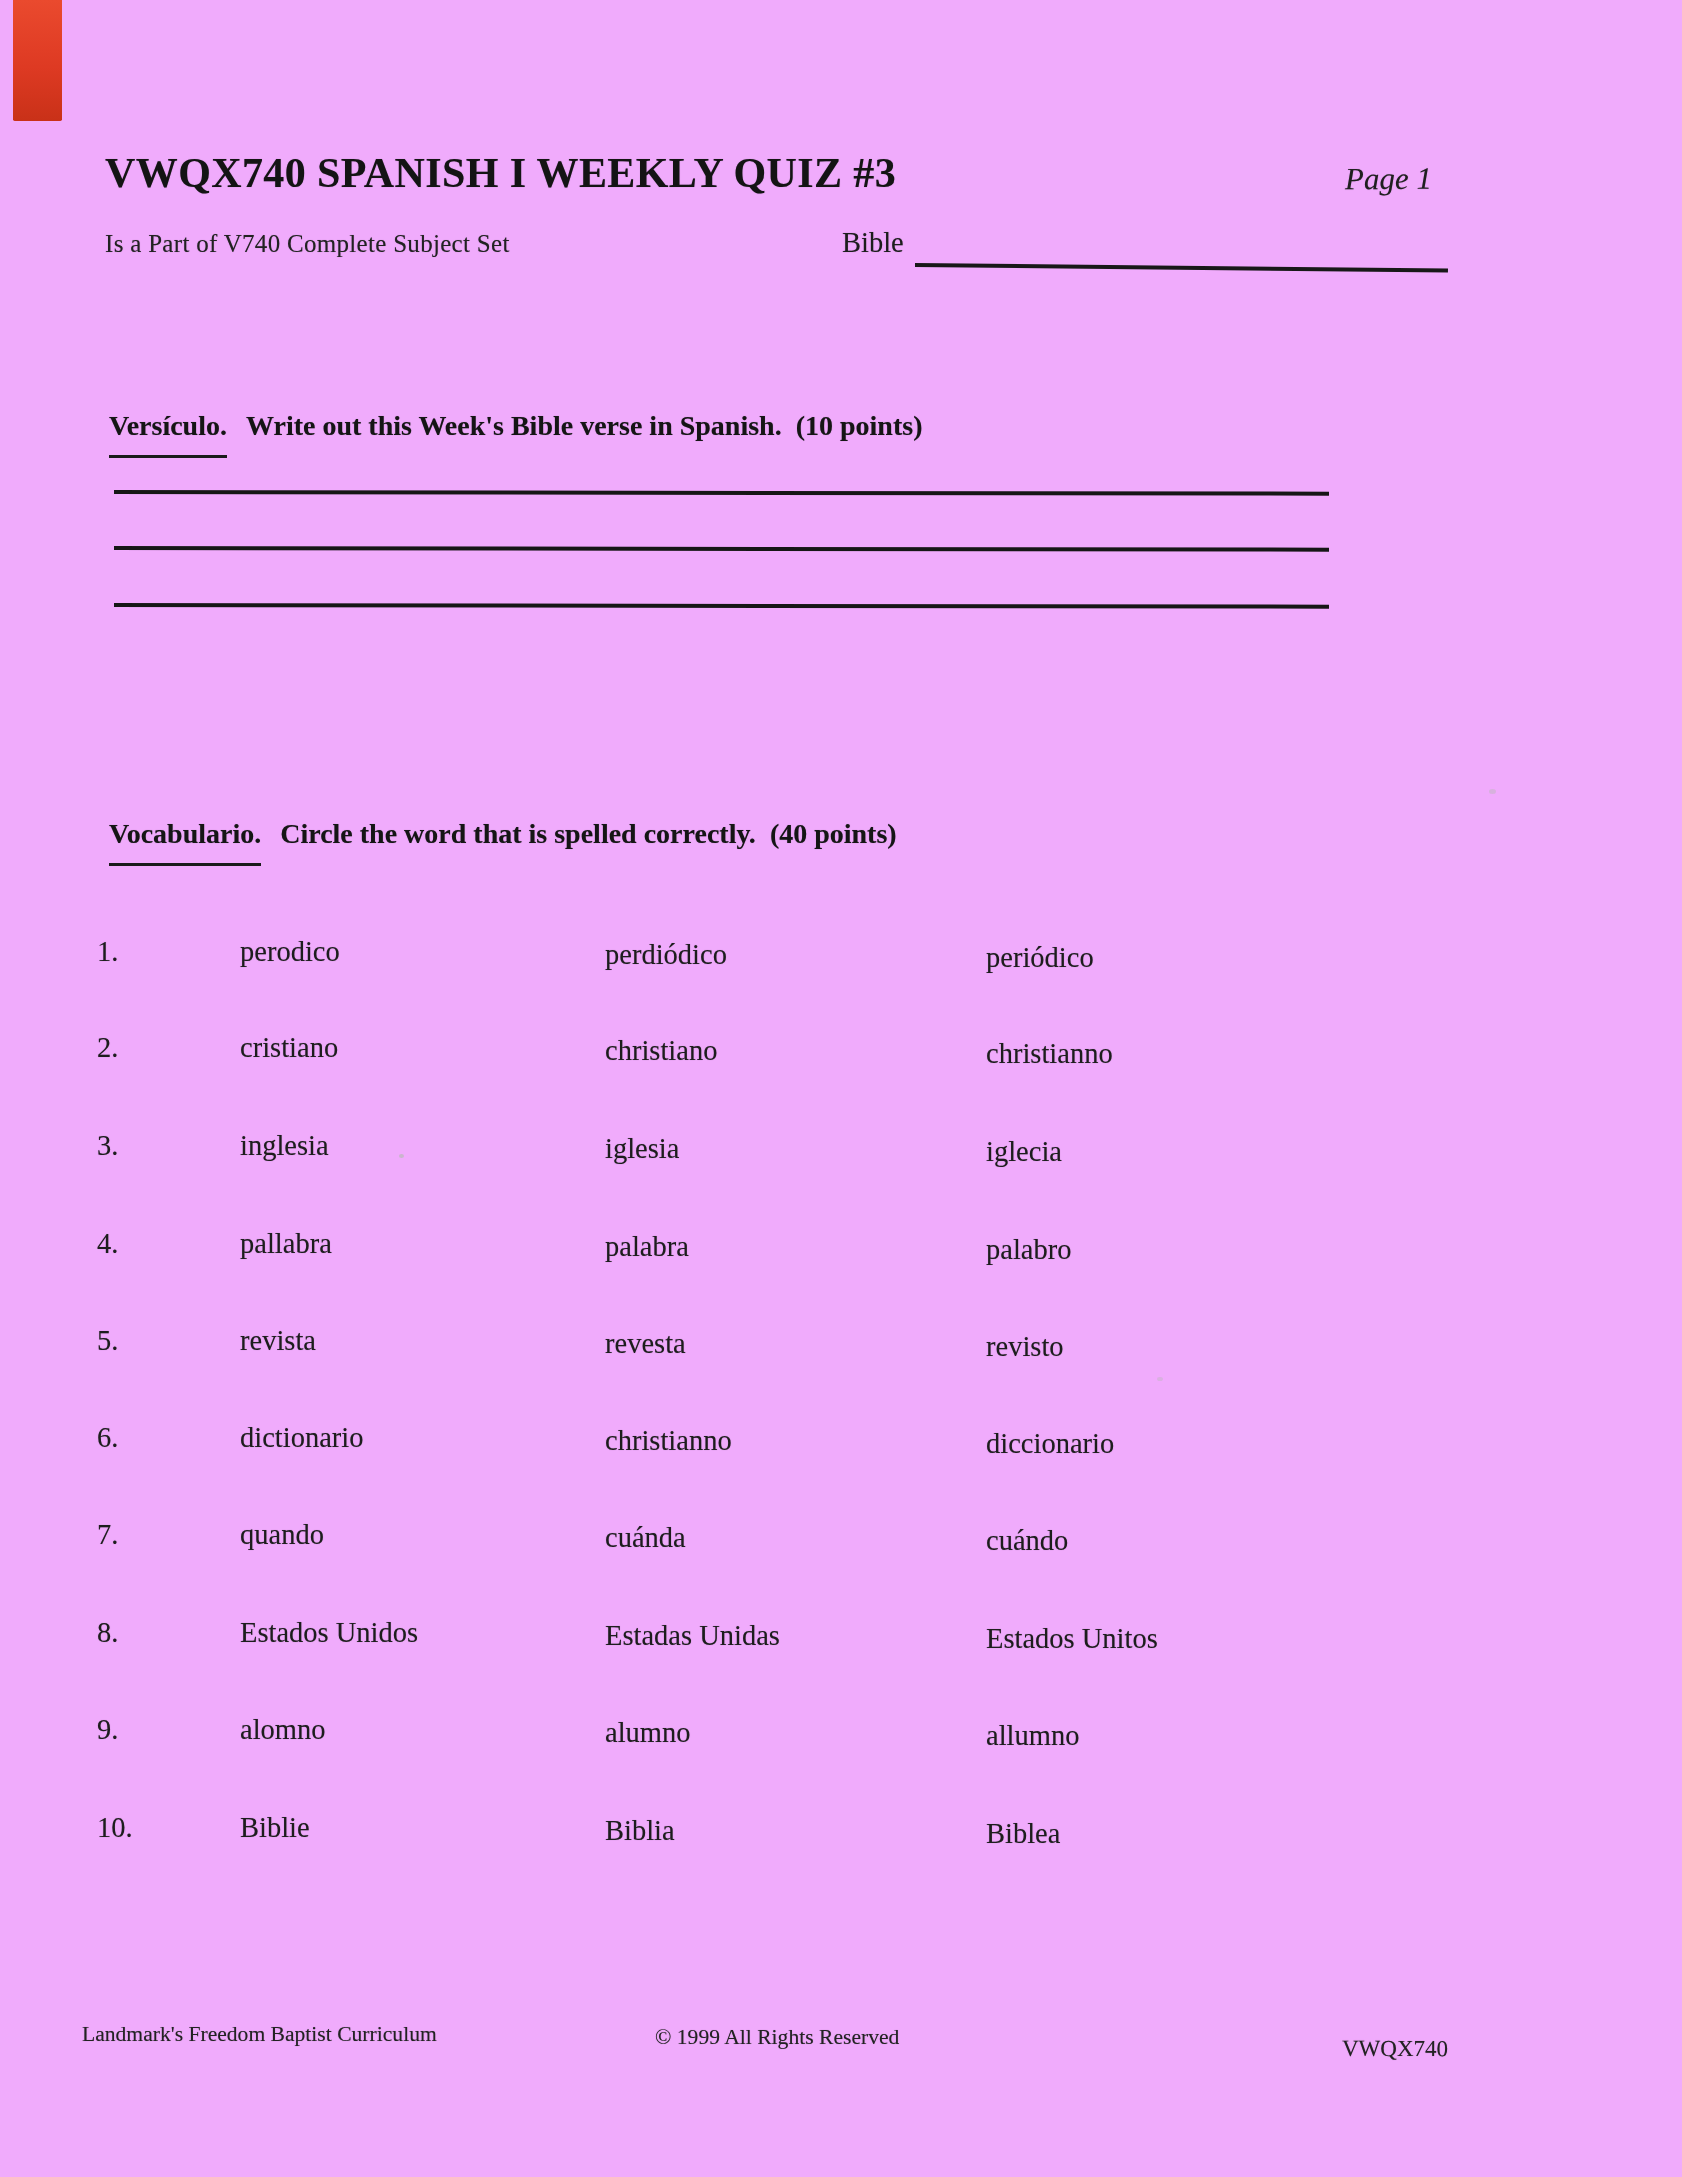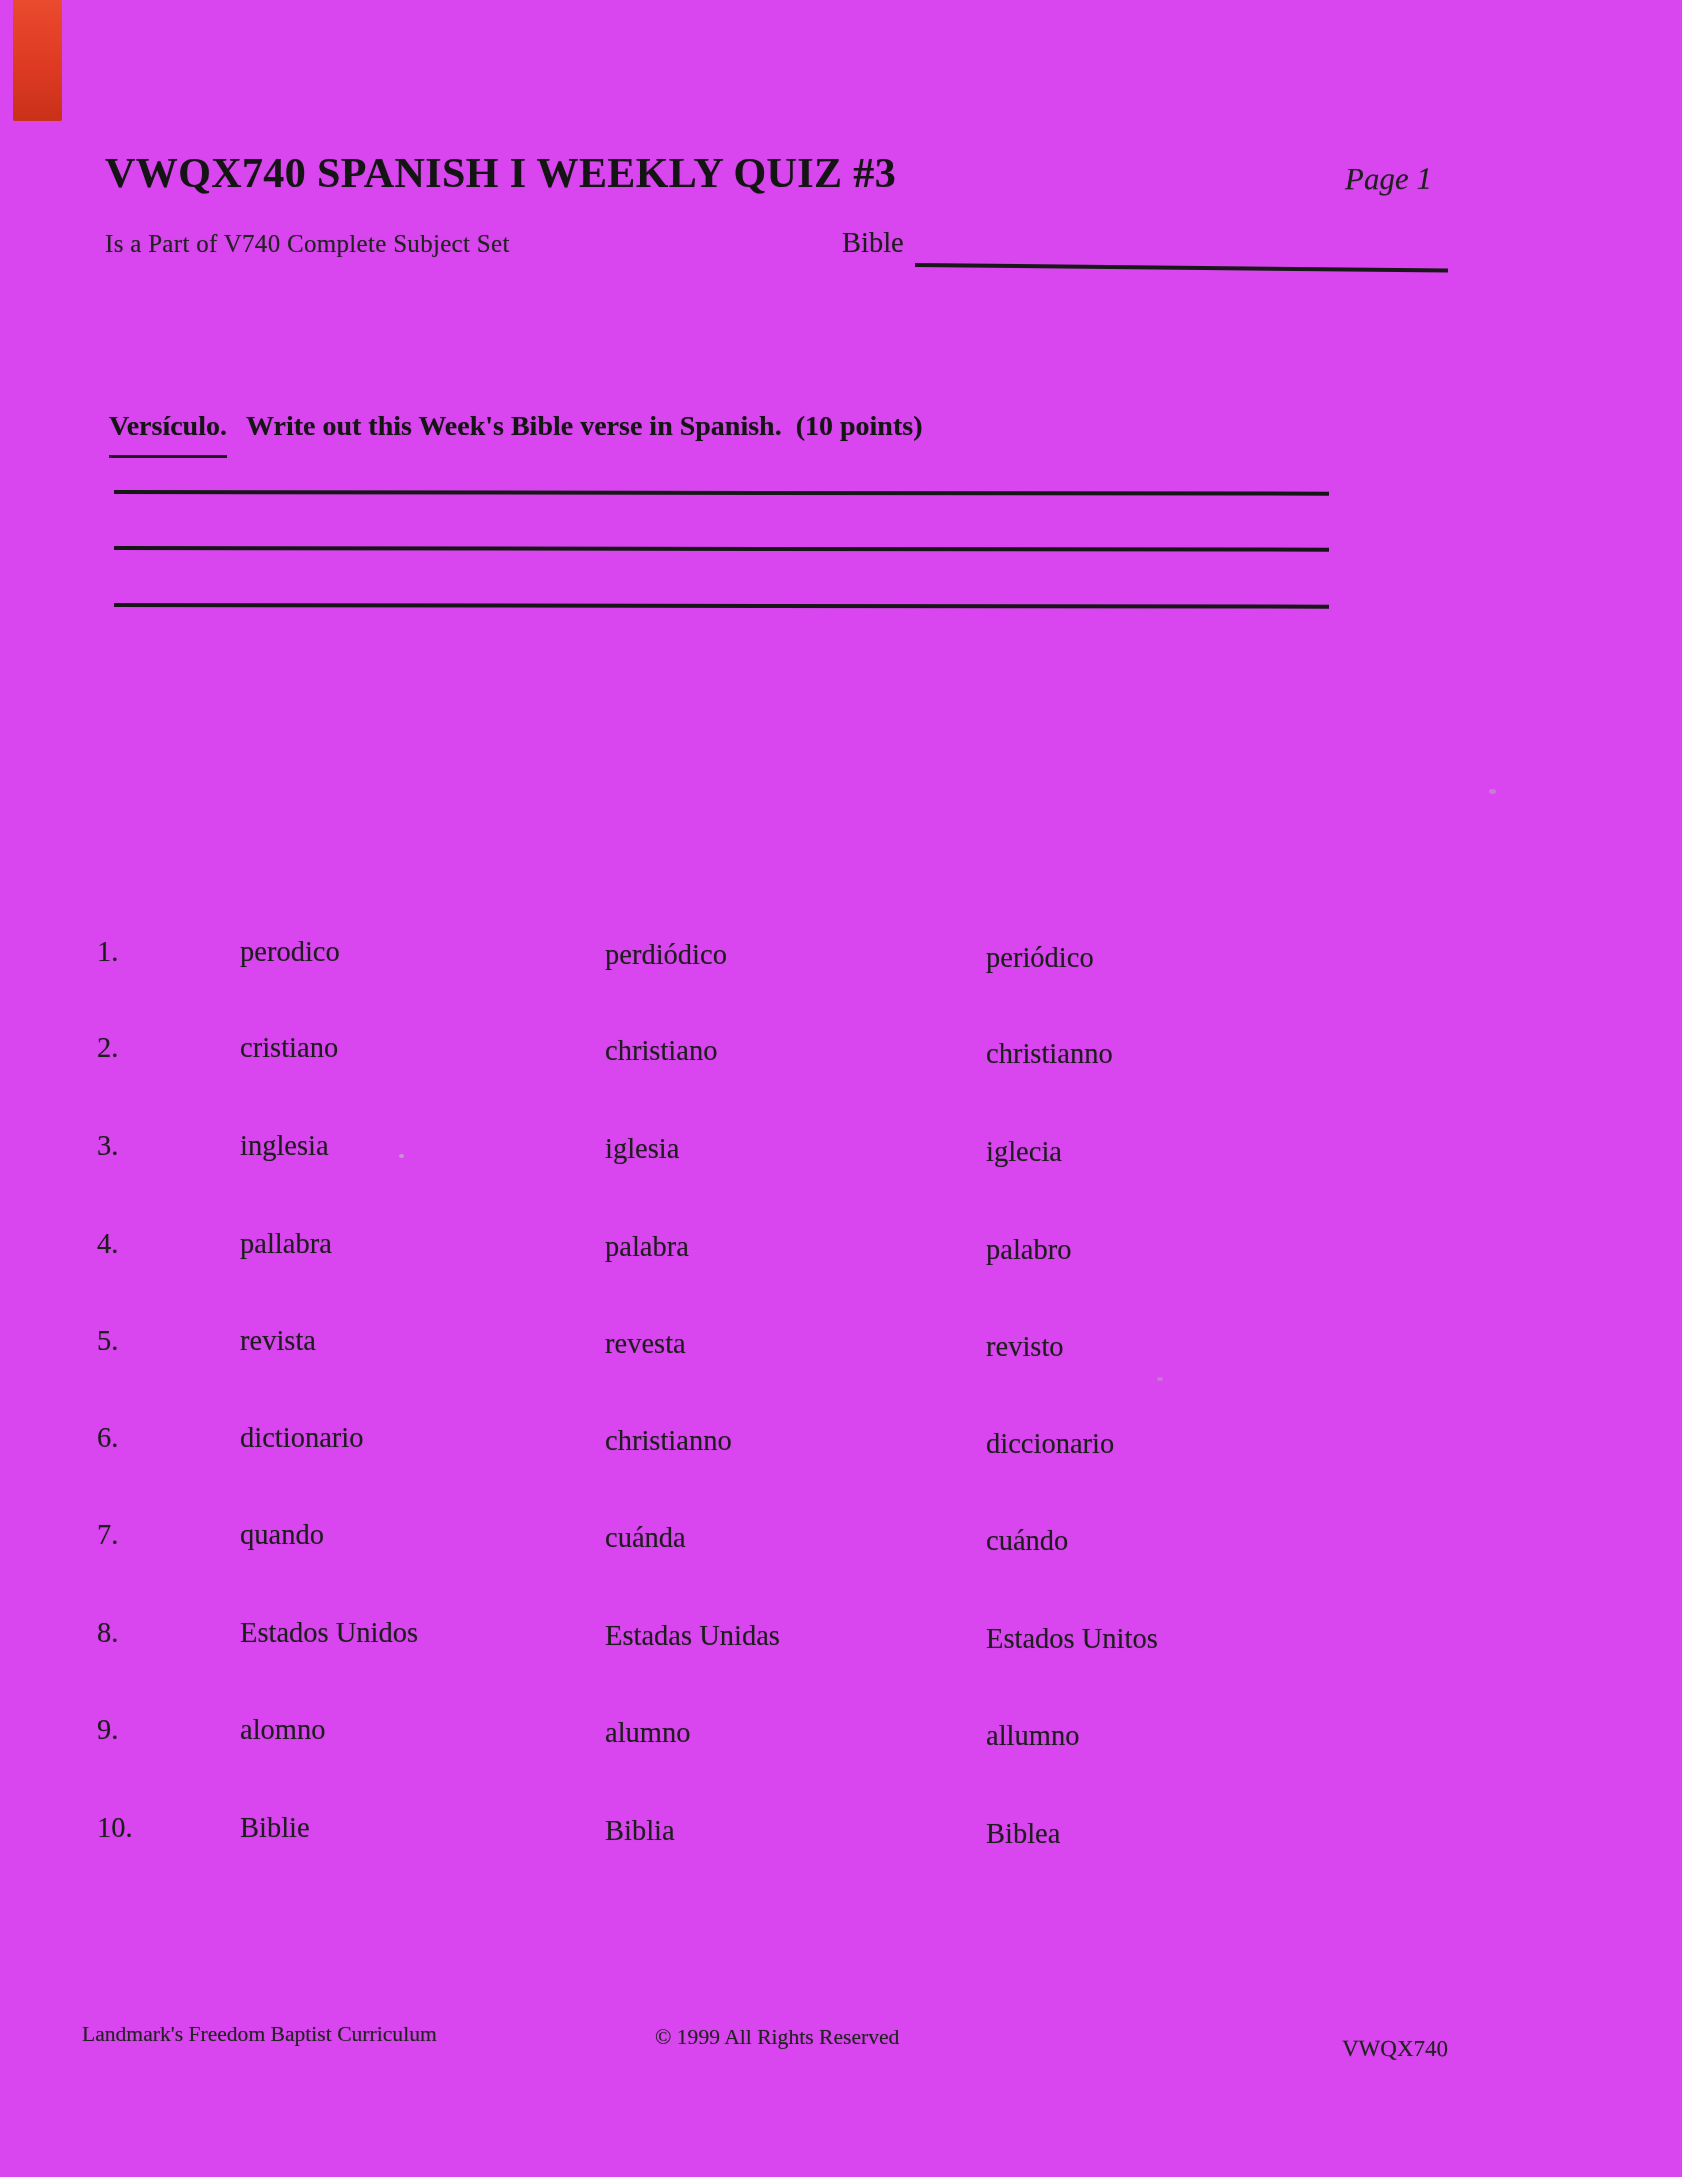--- a/index.html
+++ b/index.html
@@ -1,20 +1,20 @@
 <!DOCTYPE html>
 <html style="font-size:14px"><head>
 <meta charset="utf-8">
 <style>
   html, body { margin: 0; padding: 0; background: #ffffff; }
   .page {
     position: relative;
     width: 1683px;
     height: 2177px;
-    background: #d946ef;
+    background: #f0abfc;
     font-family: "Liberation Serif", "DejaVu Serif", serif;
     color: #1b1b1b;
     overflow: hidden;
   }
   .ink { text-shadow: 0 0 0.9px rgba(25,25,25,0.35); }
 
   
   .scan-strip {
     position: absolute;
     left: 13px; top: 0;
@@ -113,20 +113,23 @@
   <div class="name-label ink">Bible</div>
   <span class="name-line"></span>
 
   <div class="section-heading versiculo-heading ink">
     <span class="hword">Versículo.</span><span class="instr">Write out this Week's Bible verse in Spanish.</span><span class="pts">(10 points)</span>
   </div>
   <span class="answer-line" style="top:490px"></span>
   <span class="answer-line" style="top:546px"></span>
   <span class="answer-line" style="top:603px"></span>
 
+  <div class="section-heading vocab-heading ink">
+    <span class="hword">Vocabulario.</span><span class="instr">Circle the word that is spelled correctly.</span><span class="pts">(40 points)</span>
+  </div>
 
   <div class="vrow" style="top:936px">
     <span class="vnum ink">1.</span>
     <span class="vopt c1 ink">perodico</span>
     <span class="vopt c2 ink">perdiódico</span>
     <span class="vopt c3 ink">periódico</span>
   </div>
   <div class="vrow" style="top:1032px">
     <span class="vnum ink">2.</span>
     <span class="vopt c1 ink">cristiano</span>

